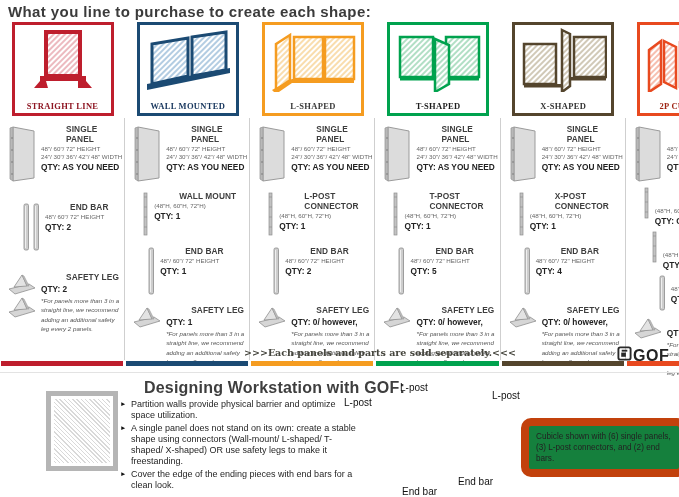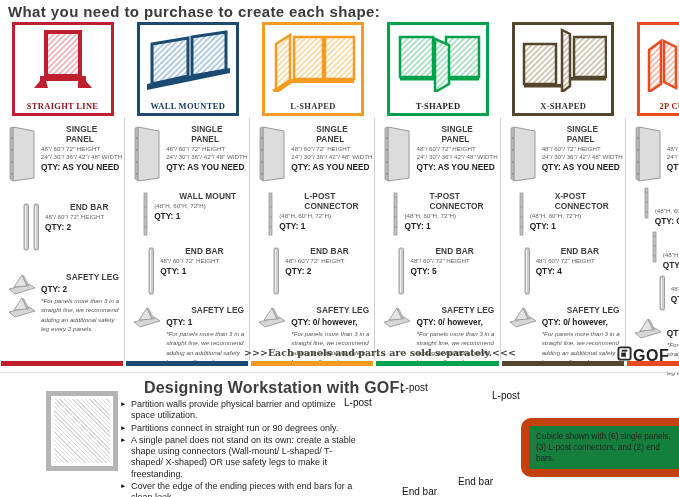--- a/index.html
+++ b/index.html
@@ -56,21 +56,21 @@
   .dlbl.l4{left:120px;top:103px;}
   .diagram{position:absolute;left:338px;top:0;width:200px;height:125px;}
   .callout{position:absolute;left:521px;top:45px;width:136px;border:8px solid #c2410c;
          border-radius:10px;padding:5px 7px;font-size:8.2px;line-height:1.35;color:#222;
          background:#15803d;}
 </style>
 </head>
 <body>
 
 <div class="stage">
-  <div class="title">What you need to purchase to create each shape:</div>
+  <div class="title">What you line to purchase to create each shape:</div>
 
   <div class="columns" id="columns">
       <div class="column" style="--c: #be1e2d;">
         <div class="icon-box">
           <svg class="shape" width="88" height="64" viewBox="0 0 88 64">
             <defs>
               <pattern id="h0" width="4" height="4" patternUnits="userSpaceOnUse" patternTransform="rotate(45)">
                 <rect width="4" height="4" fill="#fff"></rect>
                 <line x1="1" y1="0" x2="1" y2="4" stroke="#e9aeb5" stroke-width="1.7"></line>
               </pattern>
@@ -568,21 +568,20 @@
       </svg>
     </span>
     <span class="gof-text">GOF</span>
   </div>
 
   <div class="footer">
     <div class="panel-photo"></div>
     <div class="f-head">Designing Workstation with GOF:</div>
     <ul class="bullets" id="bullets">
         <li>Partition walls provide physical barrier and optimize space utilization.</li>
-        <li>Partitions connect in straight run or 90 degrees only.</li>
         <li>A single panel does not stand on its own: create a stable shape using connectors (Wall-mount/ L-shaped/ T-shaped/ X-shaped) OR use safety legs to make it freestanding.</li>
         <li>Cover the edge of the ending pieces with end bars for a clean look.</li>
       </ul>
 
     <div class="diagram">
       <svg class="cubicle" width="200" height="123" viewBox="0 0 200 123">
         <defs>
           <marker id="arr" viewBox="0 0 6 6" refX="5" refY="3" markerWidth="5" markerHeight="5" orient="auto">
             <path d="M0 0L6 3L0 6z" fill="#111"></path>
           </marker>

